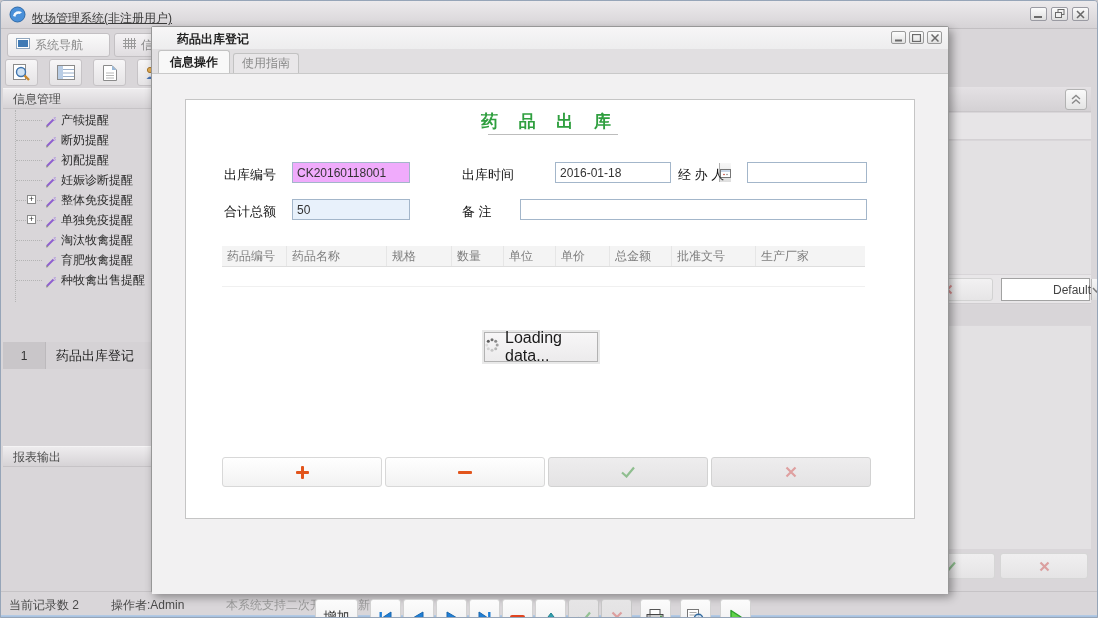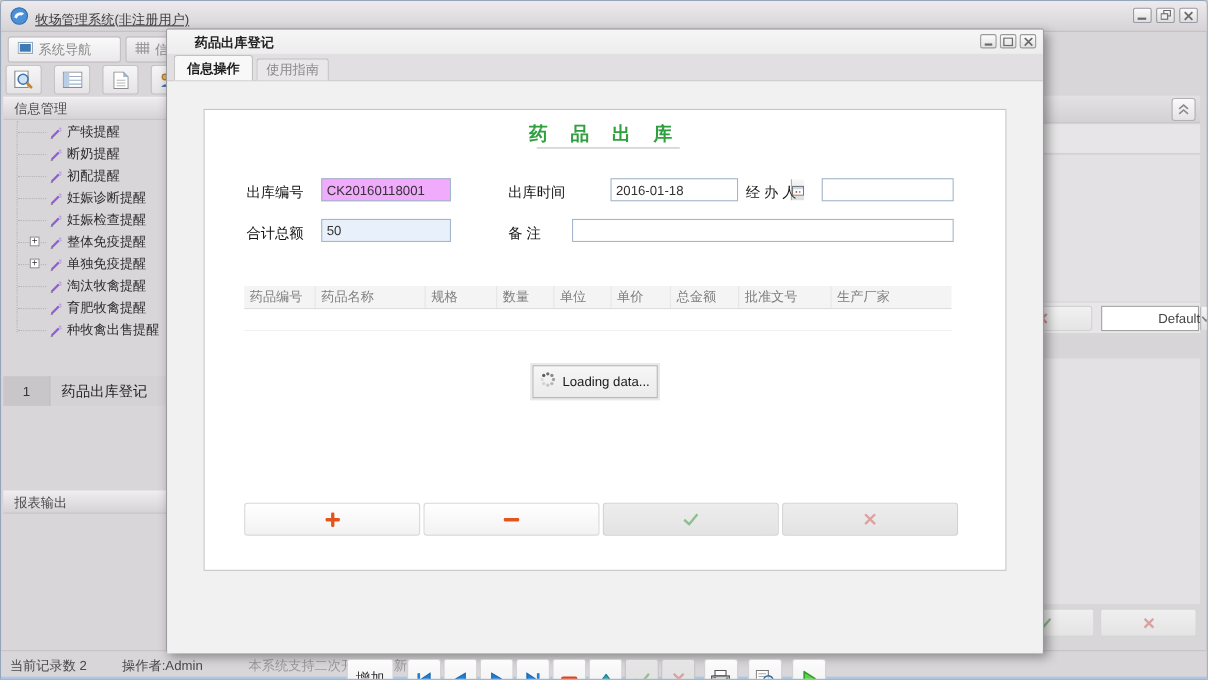--- a/index.html
+++ b/index.html
@@ -94,28 +94,28 @@
   .ipt { position:absolute; height:21px; border:1px solid #a3b6ca; background:#fff; font-size:12px; color:#333;
     padding:0 4px; font-family:"Liberation Sans",sans-serif; }
   .ipt.ro { background:#f0abfc; }
   .ipt.total { background:#e8f1fb; text-align:left; }
   .datewrap { position:absolute; left:333px; top:62px; width:116px; height:21px; border:1px solid #a3b6ca; background:#fff; display:flex;margin-left:36px; }
   .datewrap input { flex:1; border:none; font-size:12px; color:#333; padding:0 4px; background:transparent; font-family:"Liberation Sans",sans-serif; }
   .datewrap .calbtn { width:17px; background:linear-gradient(#f8f8f8,#dedede); border-left:1px solid #b0b0b0;
     display:flex; align-items:center; justify-content:center; }
 
   .grid { position:absolute; left:36px; top:146px; width:643px; }
-  .grid-head { display:flex; height:21px; background:#f4f4f4; border-bottom:1px solid #dedede;margin-top:14px; }
+  .grid-head { display:flex; height:21px; background:#f4f4f4; border-bottom:1px solid #dedede; }
   .grid-head .th { font-size:12px; color:#7e7e7e; line-height:21px; padding-left:5px; border-right:1px solid #e6e6e6; overflow:hidden; white-space:nowrap; }
   .c0{width:65px}.c1{width:100px}.c2{width:65px}.c3{width:52px}.c4{width:52px}.c5{width:54px}.c6{width:62px}.c7{width:84px}.c8{width:109px;border-right:none !important}
   .grid-row { height:20px; border-bottom:1px solid #f0f0f0; }
 
   .loading { position:absolute; left:298px; top:232px; width:114px; height:30px; background:linear-gradient(#f7f6f7,#ecebec);
     border:1px solid #b2b2b2; box-shadow:0 0 0 2px #e9e9e9; display:flex; align-items:center; justify-content:center; gap:6px; }
-  .loading .ltext { font-size:12px; color:#1a1a1a; }
+  .loading .ltext { font-size:16px; color:#1a1a1a; }
 
   .rowbtns { position:absolute; left:36px; top:357px; width:649px; display:flex; gap:3px; }
   .rowbtn { flex:1; height:30px; border-radius:3px; display:flex; align-items:center; justify-content:center; }
   .rowbtn.light { background:linear-gradient(#ffffff,#f2f2f2); border:1px solid #d8d8d8; }
   .rowbtn.dim { background:linear-gradient(#eeedee,#e4e3e4); border:1px solid #d2d2d2; }
   .plus-shape { position:relative; width:13px; height:13px; }
   .plus-shape::before { content:""; position:absolute; left:0; top:5px; width:13px; height:3px; background:#e2551c; border-radius:1px; }
   .plus-shape::after { content:""; position:absolute; left:5px; top:0; width:3px; height:13px; background:#e2551c; border-radius:1px; }
   .minus-shape { width:14px; height:3px; background:#e2551c; border-radius:1px; }
 
@@ -246,29 +246,20 @@
     <div class="trow">
         <span class="hstub"></span>
         <span class="ticon"><svg width="12" height="12">
             <line x1="2" y1="10" x2="8.5" y2="3.5" stroke="#8f5fd0" stroke-width="2"></line>
             <path d="M9 1 l1 2 M11 3.5 l-2 1 M10.8 1.2 l-1.6 1.6" stroke="#b8a0e0"></path>
             <path d="M1 11.5 l2.4 -0.6 -1.8 -1.8 Z" fill="#8a8a8a"></path>
           </svg></span>
         <span class="tlabel">妊娠诊断提醒</span>
       </div>
 
-    <div class="trow">
-        <span class="hstub"></span>
-        <span class="ticon"><svg width="12" height="12">
-            <line x1="2" y1="10" x2="8.5" y2="3.5" stroke="#8f5fd0" stroke-width="2"></line>
-            <path d="M9 1 l1 2 M11 3.5 l-2 1 M10.8 1.2 l-1.6 1.6" stroke="#b8a0e0"></path>
-            <path d="M1 11.5 l2.4 -0.6 -1.8 -1.8 Z" fill="#8a8a8a"></path>
-          </svg></span>
-        <span class="tlabel">妊娠检查提醒</span>
-      </div>
 
     <div class="trow">
         <span class="hstub"></span>
         <span class="expand">+</span>
         <span class="ticon"><svg width="12" height="12">
             <line x1="2" y1="10" x2="8.5" y2="3.5" stroke="#8f5fd0" stroke-width="2"></line>
             <path d="M9 1 l1 2 M11 3.5 l-2 1 M10.8 1.2 l-1.6 1.6" stroke="#b8a0e0"></path>
             <path d="M1 11.5 l2.4 -0.6 -1.8 -1.8 Z" fill="#8a8a8a"></path>
           </svg></span>
         <span class="tlabel">整体免疫提醒</span>

